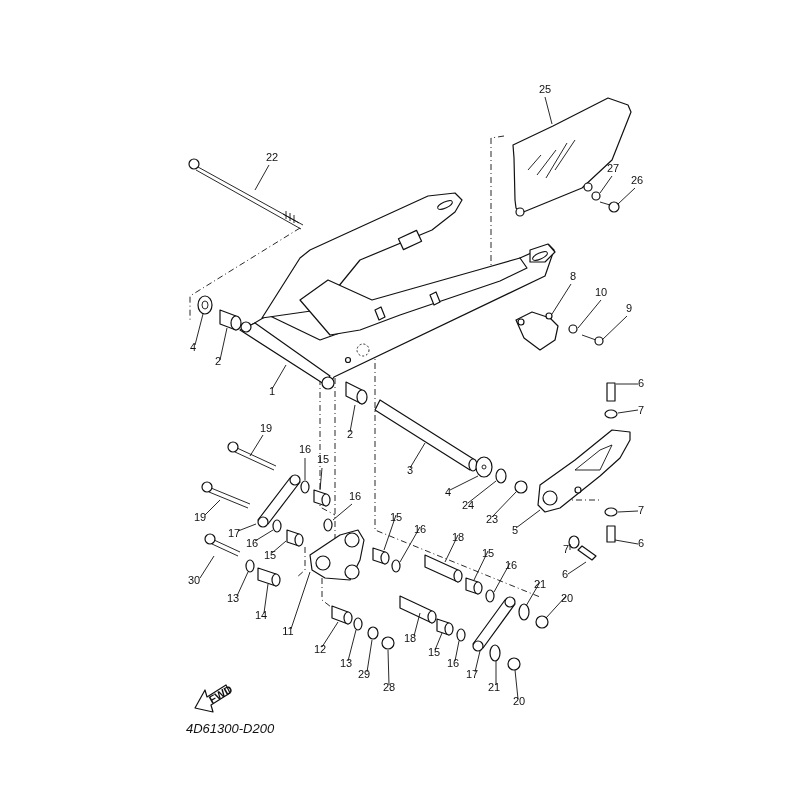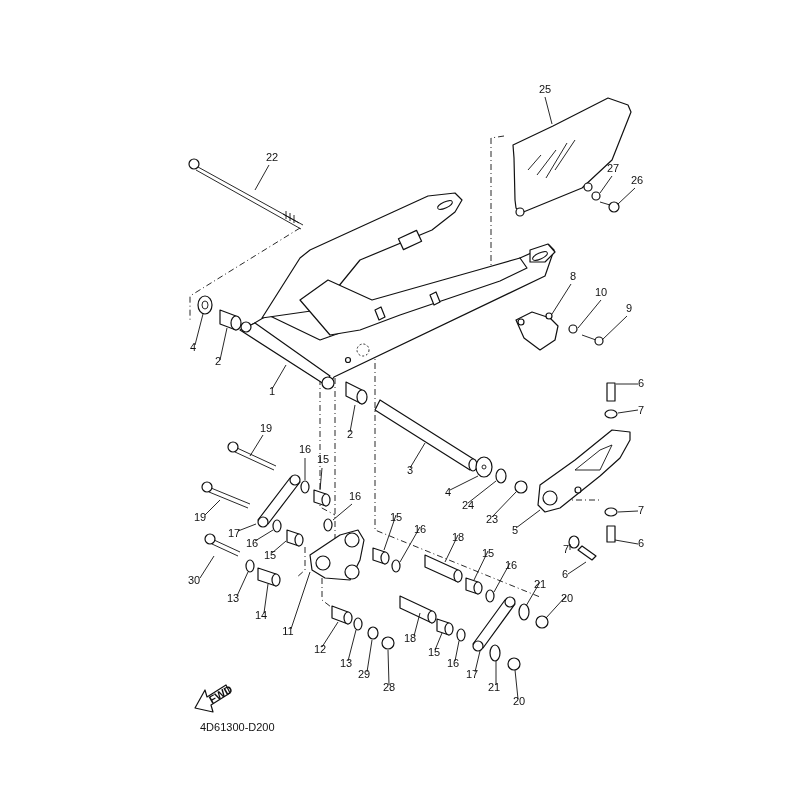--- a/index.html
+++ b/index.html
@@ -3,21 +3,21 @@
 <meta charset="utf-8">
 <style>
   html, body { margin:0; padding:0; background:#ffffff; }
   body { width:800px; height:800px; position:relative; overflow:hidden; font-family:"Liberation Sans", sans-serif; }
   #diagram { position:absolute; left:0; top:0; width:800px; height:800px; }
   .lbl { font-family:"Liberation Sans", sans-serif; font-size:11px; fill:#111; }
   .part { fill:#fff; stroke:#111; stroke-width:1.2; stroke-linejoin:round; }
   .thin { fill:none; stroke:#111; stroke-width:0.9; }
   .dash { fill:none; stroke:#111; stroke-width:0.9; stroke-dasharray:6 3 1 3; }
   .leader { fill:none; stroke:#111; stroke-width:0.9; }
-  .code { position:absolute; left:200px; top:721px; font-size:11px; color:#111; }
+  .code { position:absolute; left:186px; top:721px; font-size:13px; color:#111;font-style:italic; }
 </style>
 </head>
 <body>
 
 <svg id="diagram" viewBox="0 0 800 800" xmlns="http://www.w3.org/2000/svg">
 
   <g>
     <polyline class="dash" points="300,228 190,296 190,322"></polyline>
     <polyline class="dash" points="491,138 491,295"></polyline>
     <polyline class="dash" points="504,136 491,138"></polyline>

